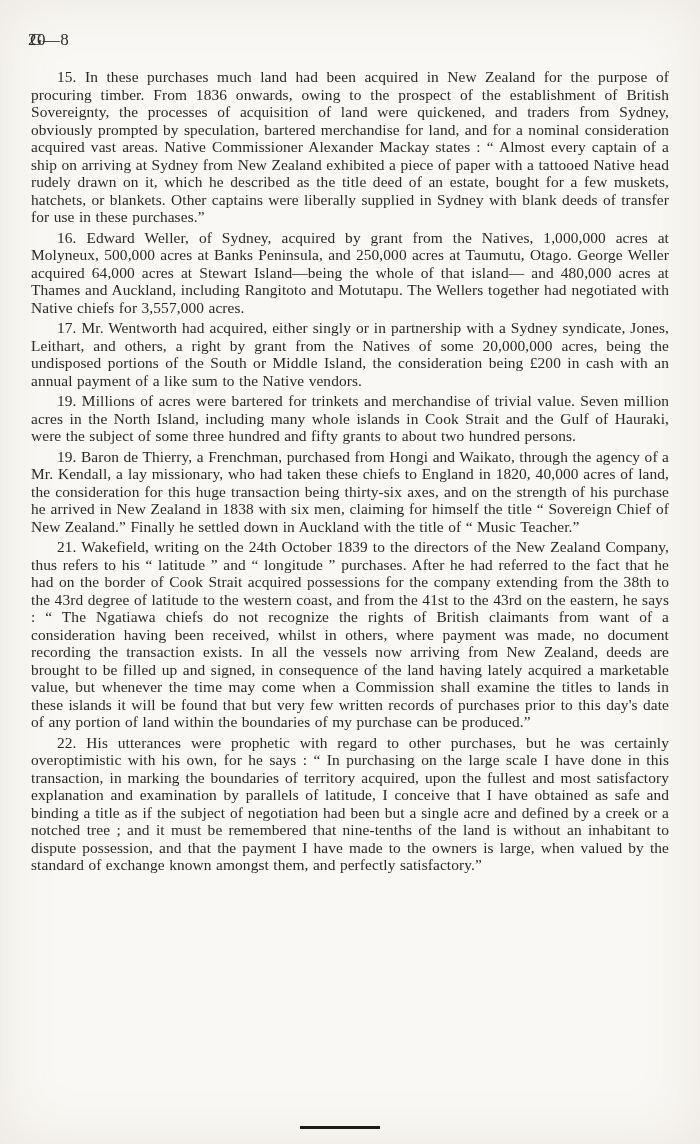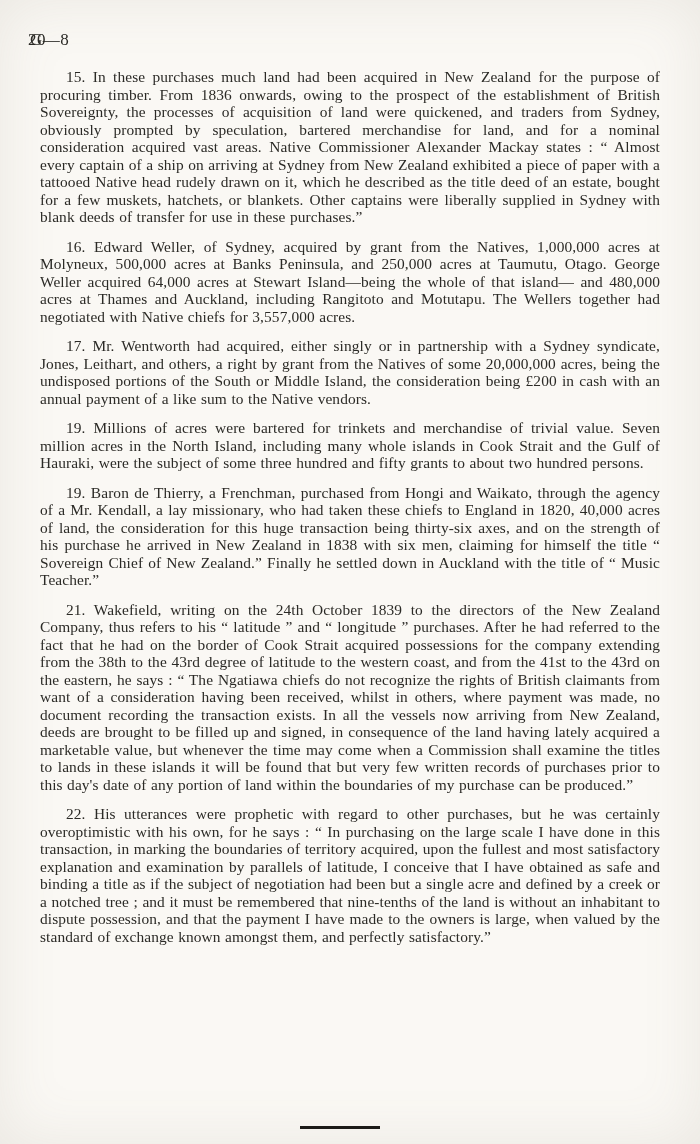--- a/index.html
+++ b/index.html
@@ -33,21 +33,21 @@
     top: 0;
   }
   .pagenum {
     position: absolute;
     left: 0;
     right: 56px;
     top: 0;
     text-align: left;
   }
   .content p {
-    margin: 12px;
+    margin: 3px;
     text-align: justify;
     text-indent: 26px;
     font-size: 15.4px;
     line-height: 17.5px;
     letter-spacing: 0.1px;
     word-spacing: 0.5px;
   }
   .footer-rule {
     position: absolute;
     left: 300px;

